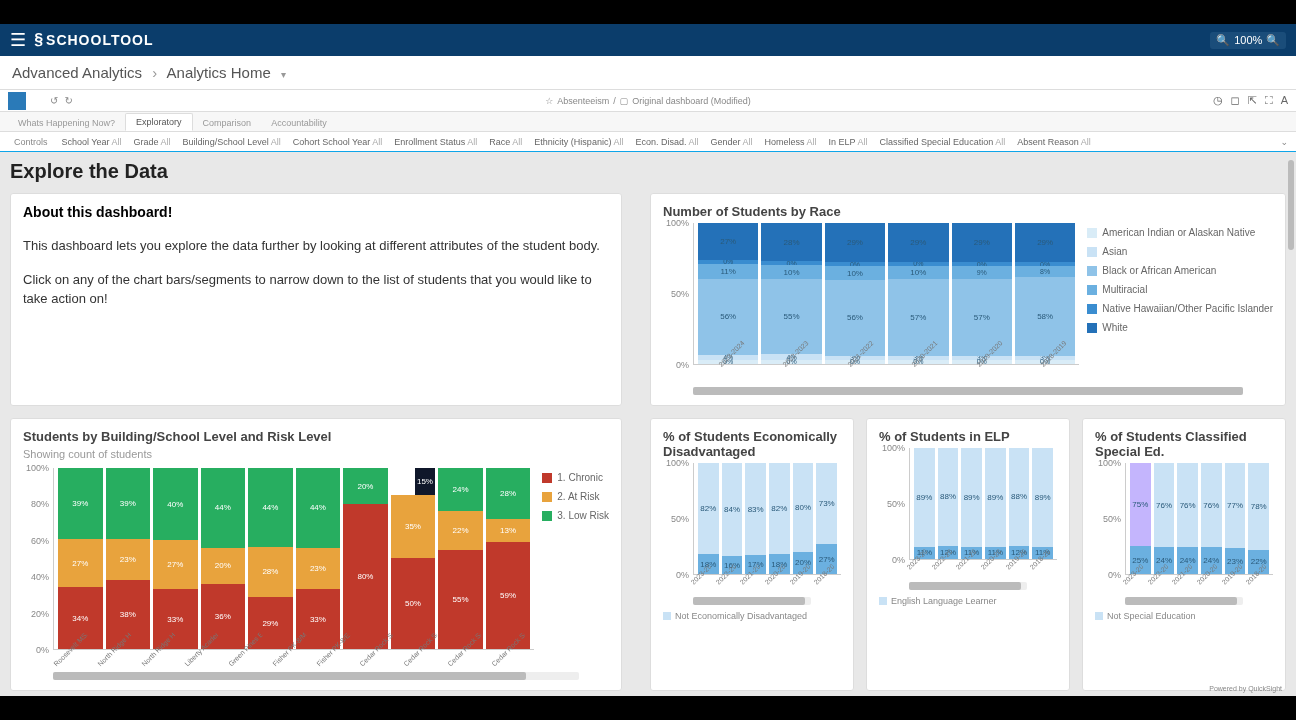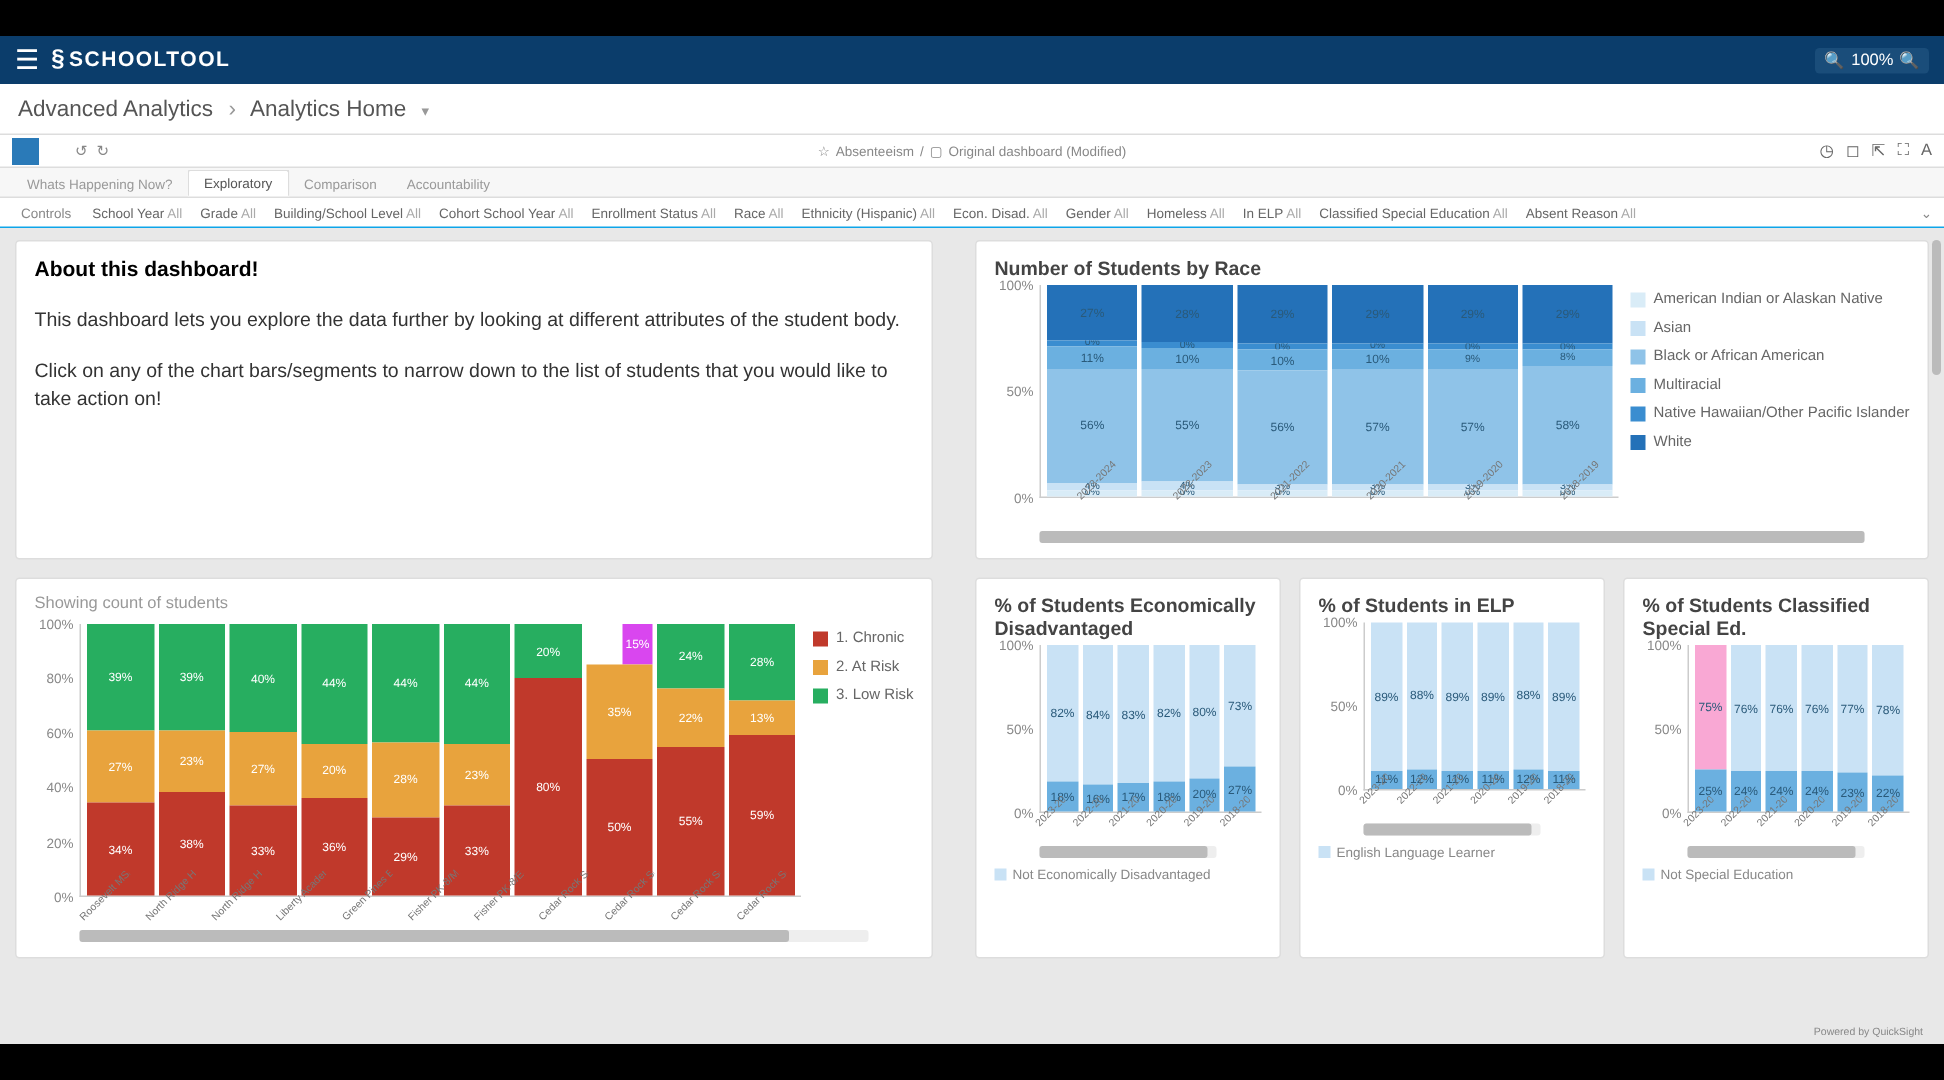--- a/index.html
+++ b/index.html
@@ -113,20 +113,21 @@
     </div>
 
   <div class="filters">
     <span class="filter" style="color:#888">Controls</span>
     <span id="filterlist"><span class="filter">School Year<span class="all">All</span></span><span class="filter">Grade<span class="all">All</span></span><span class="filter">Building/School Level<span class="all">All</span></span><span class="filter">Cohort School Year<span class="all">All</span></span><span class="filter">Enrollment Status<span class="all">All</span></span><span class="filter">Race<span class="all">All</span></span><span class="filter">Ethnicity (Hispanic)<span class="all">All</span></span><span class="filter">Econ. Disad.<span class="all">All</span></span><span class="filter">Gender<span class="all">All</span></span><span class="filter">Homeless<span class="all">All</span></span><span class="filter">In ELP<span class="all">All</span></span><span class="filter">Classified Special Education<span class="all">All</span></span><span class="filter">Absent Reason<span class="all">All</span></span></span>
     <span class="filter-dd">⌄</span>
   </div>
 
   <div class="content">
     <div class="scrollind"></div>
+    <h1>Explore the Data</h1>
 
     <div class="row">
       <div class="card intro">
         <h3>About this dashboard!</h3>
         <p>This dashboard lets you explore the data further by looking at different attributes of the student body.</p>
         <p>Click on any of the chart bars/segments to narrow down to the list of students that you would like to take action on!</p>
       </div>
       <div class="card chart">
         <div class="chart-title">Number of Students by Race</div>
         <div class="chart-body">
@@ -223,20 +224,21 @@
             </div>
         </div>
         <div class="hscroll">
             <div class="thumb" style="left:0;width:100%"></div>
           </div>
       </div>
     </div>
 
     <div class="row">
       <div class="card chart left-chart">
+        <div class="chart-title">Students by Building/School Level and Risk Level</div>
         <div class="chart-sub">Showing count of students</div>
         <div class="chart-body">
           <div class="plot risk-plot" id="risk-plot">
               <div class="axis-y">
                 <div style="top: 0%;">100%</div>
                 <div style="top: 20%;">80%</div>
                 <div style="top: 40%;">60%</div>
                 <div style="top: 60%;">40%</div>
                 <div style="top: 80%;">20%</div>
                 <div style="top: 100%;">0%</div>
@@ -270,21 +272,21 @@
                 <div class="barcol">
                   <div class="seg" style="height: 44%; background: rgb(39, 174, 96); color: rgb(255, 255, 255);">44%</div>
                   <div class="seg" style="height: 23%; background: rgb(232, 163, 61); color: rgb(255, 255, 255);">23%</div>
                   <div class="seg" style="height: 33%; background: rgb(192, 57, 43); color: rgb(255, 255, 255);">33%</div>
                 </div>
                 <div class="barcol">
                   <div class="seg" style="height: 20%; background: rgb(39, 174, 96); color: rgb(255, 255, 255);">20%</div>
                   <div class="seg" style="height: 80%; background: rgb(192, 57, 43); color: rgb(255, 255, 255);">80%</div>
                 </div>
                 <div class="barcol">
-                  <div class="seg" style="height: 15%; background: #d946ef; color: rgb(255, 255, 255); margin-left: 24px;">15%</div>
+                  <div class="seg" style="height: 15%; background: #0f172a; color: rgb(255, 255, 255); margin-left: 24px;">15%</div>
                   <div class="seg" style="height: 35%; background: rgb(232, 163, 61); color: rgb(255, 255, 255);">35%</div>
                   <div class="seg" style="height: 50%; background: rgb(192, 57, 43); color: rgb(255, 255, 255);">50%</div>
                 </div>
                 <div class="barcol">
                   <div class="seg" style="height: 24%; background: rgb(39, 174, 96); color: rgb(255, 255, 255);">24%</div>
                   <div class="seg" style="height: 22%; background: rgb(232, 163, 61); color: rgb(255, 255, 255);">22%</div>
                   <div class="seg" style="height: 55%; background: rgb(192, 57, 43); color: rgb(255, 255, 255);">55%</div>
                 </div>
                 <div class="barcol">
                   <div class="seg" style="height: 28%; background: rgb(39, 174, 96); color: rgb(255, 255, 255);">28%</div>
@@ -432,21 +434,21 @@
           <div class="card chart small-chart">
             <div class="chart-title">% of Students Classified Special Ed.</div>
             <div class="plot" id="sped-plot">
                 <div class="axis-y">
                   <div style="top: 0%;">100%</div>
                   <div style="top: 50%;">50%</div>
                   <div style="top: 100%;">0%</div>
                 </div>
                 <div class="bars">
                   <div class="barcol">
-                    <div class="seg" style="height: 75%; background: #f9a8d4; color: rgb(42, 90, 122);">75%</div>
+                    <div class="seg" style="height: 75%; background: #c4b5fd; color: rgb(42, 90, 122);">75%</div>
                     <div class="seg" style="height: 25%; background: rgb(107, 176, 224); color: rgb(42, 90, 122);">25%</div>
                   </div>
                   <div class="barcol">
                     <div class="seg" style="height: 76%; background: rgb(201, 226, 245); color: rgb(42, 90, 122);">76%</div>
                     <div class="seg" style="height: 24%; background: rgb(107, 176, 224); color: rgb(42, 90, 122);">24%</div>
                   </div>
                   <div class="barcol">
                     <div class="seg" style="height: 76%; background: rgb(201, 226, 245); color: rgb(42, 90, 122);">76%</div>
                     <div class="seg" style="height: 24%; background: rgb(107, 176, 224); color: rgb(42, 90, 122);">24%</div>
                   </div>

